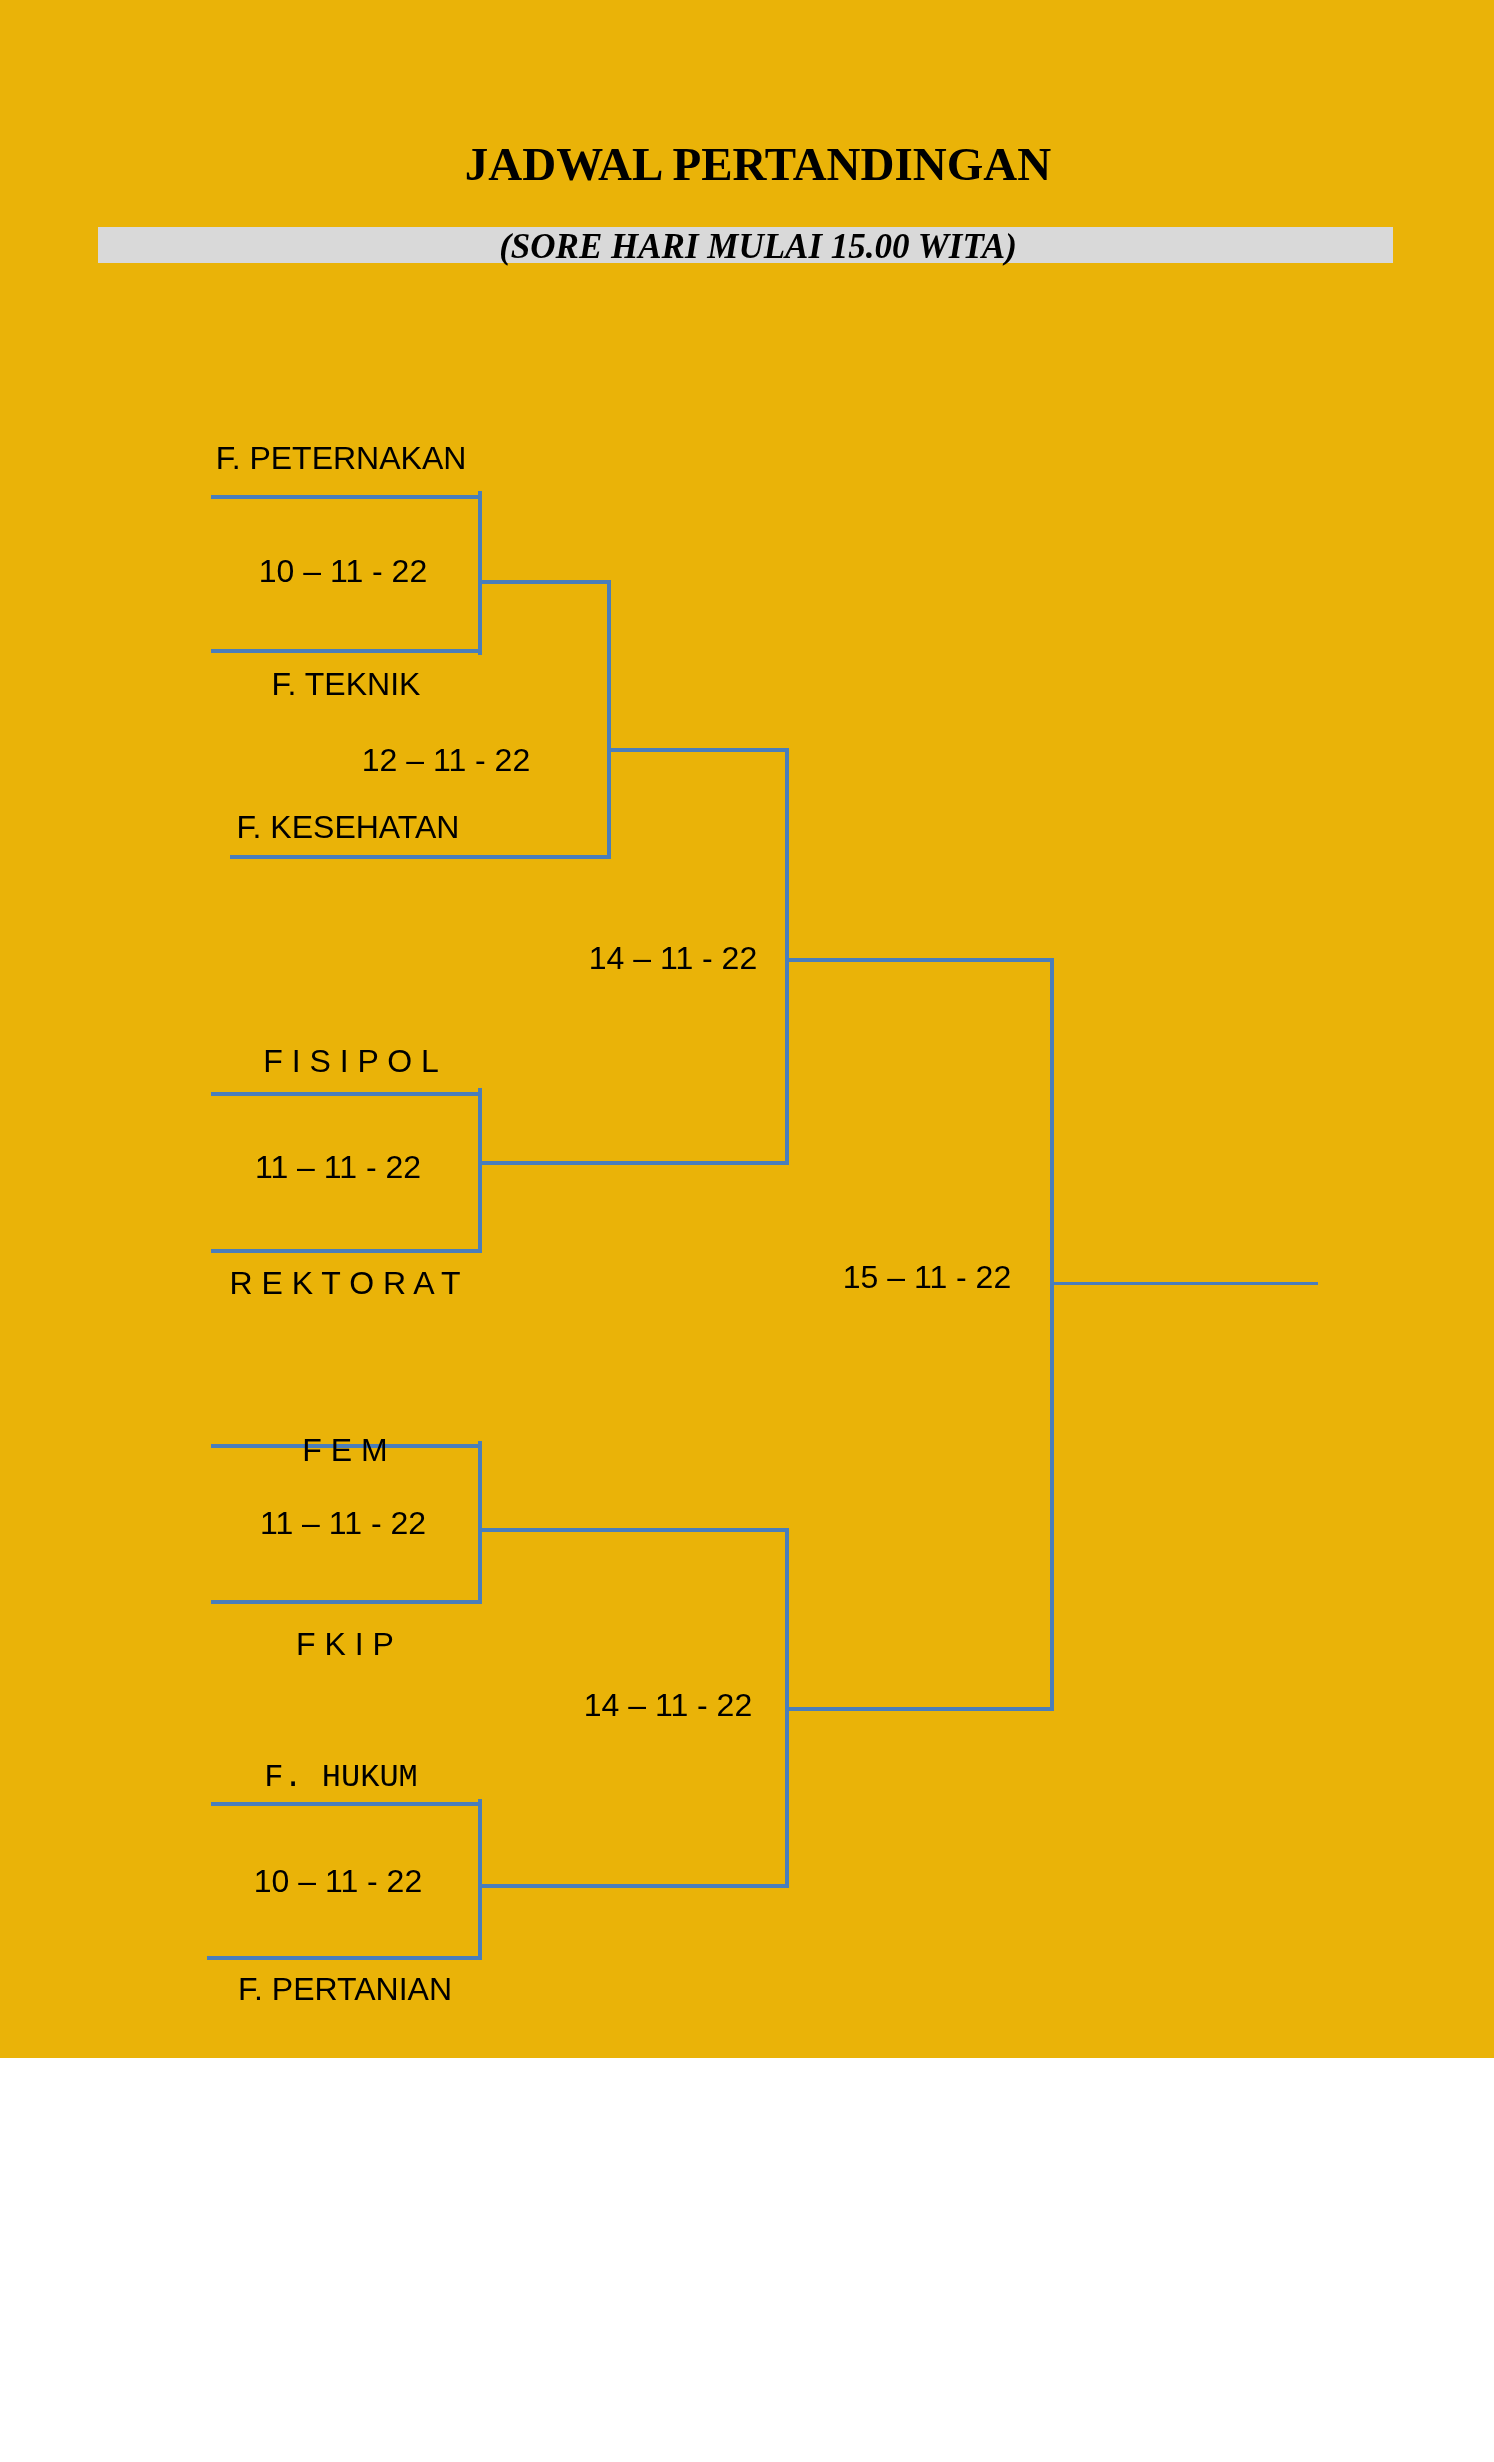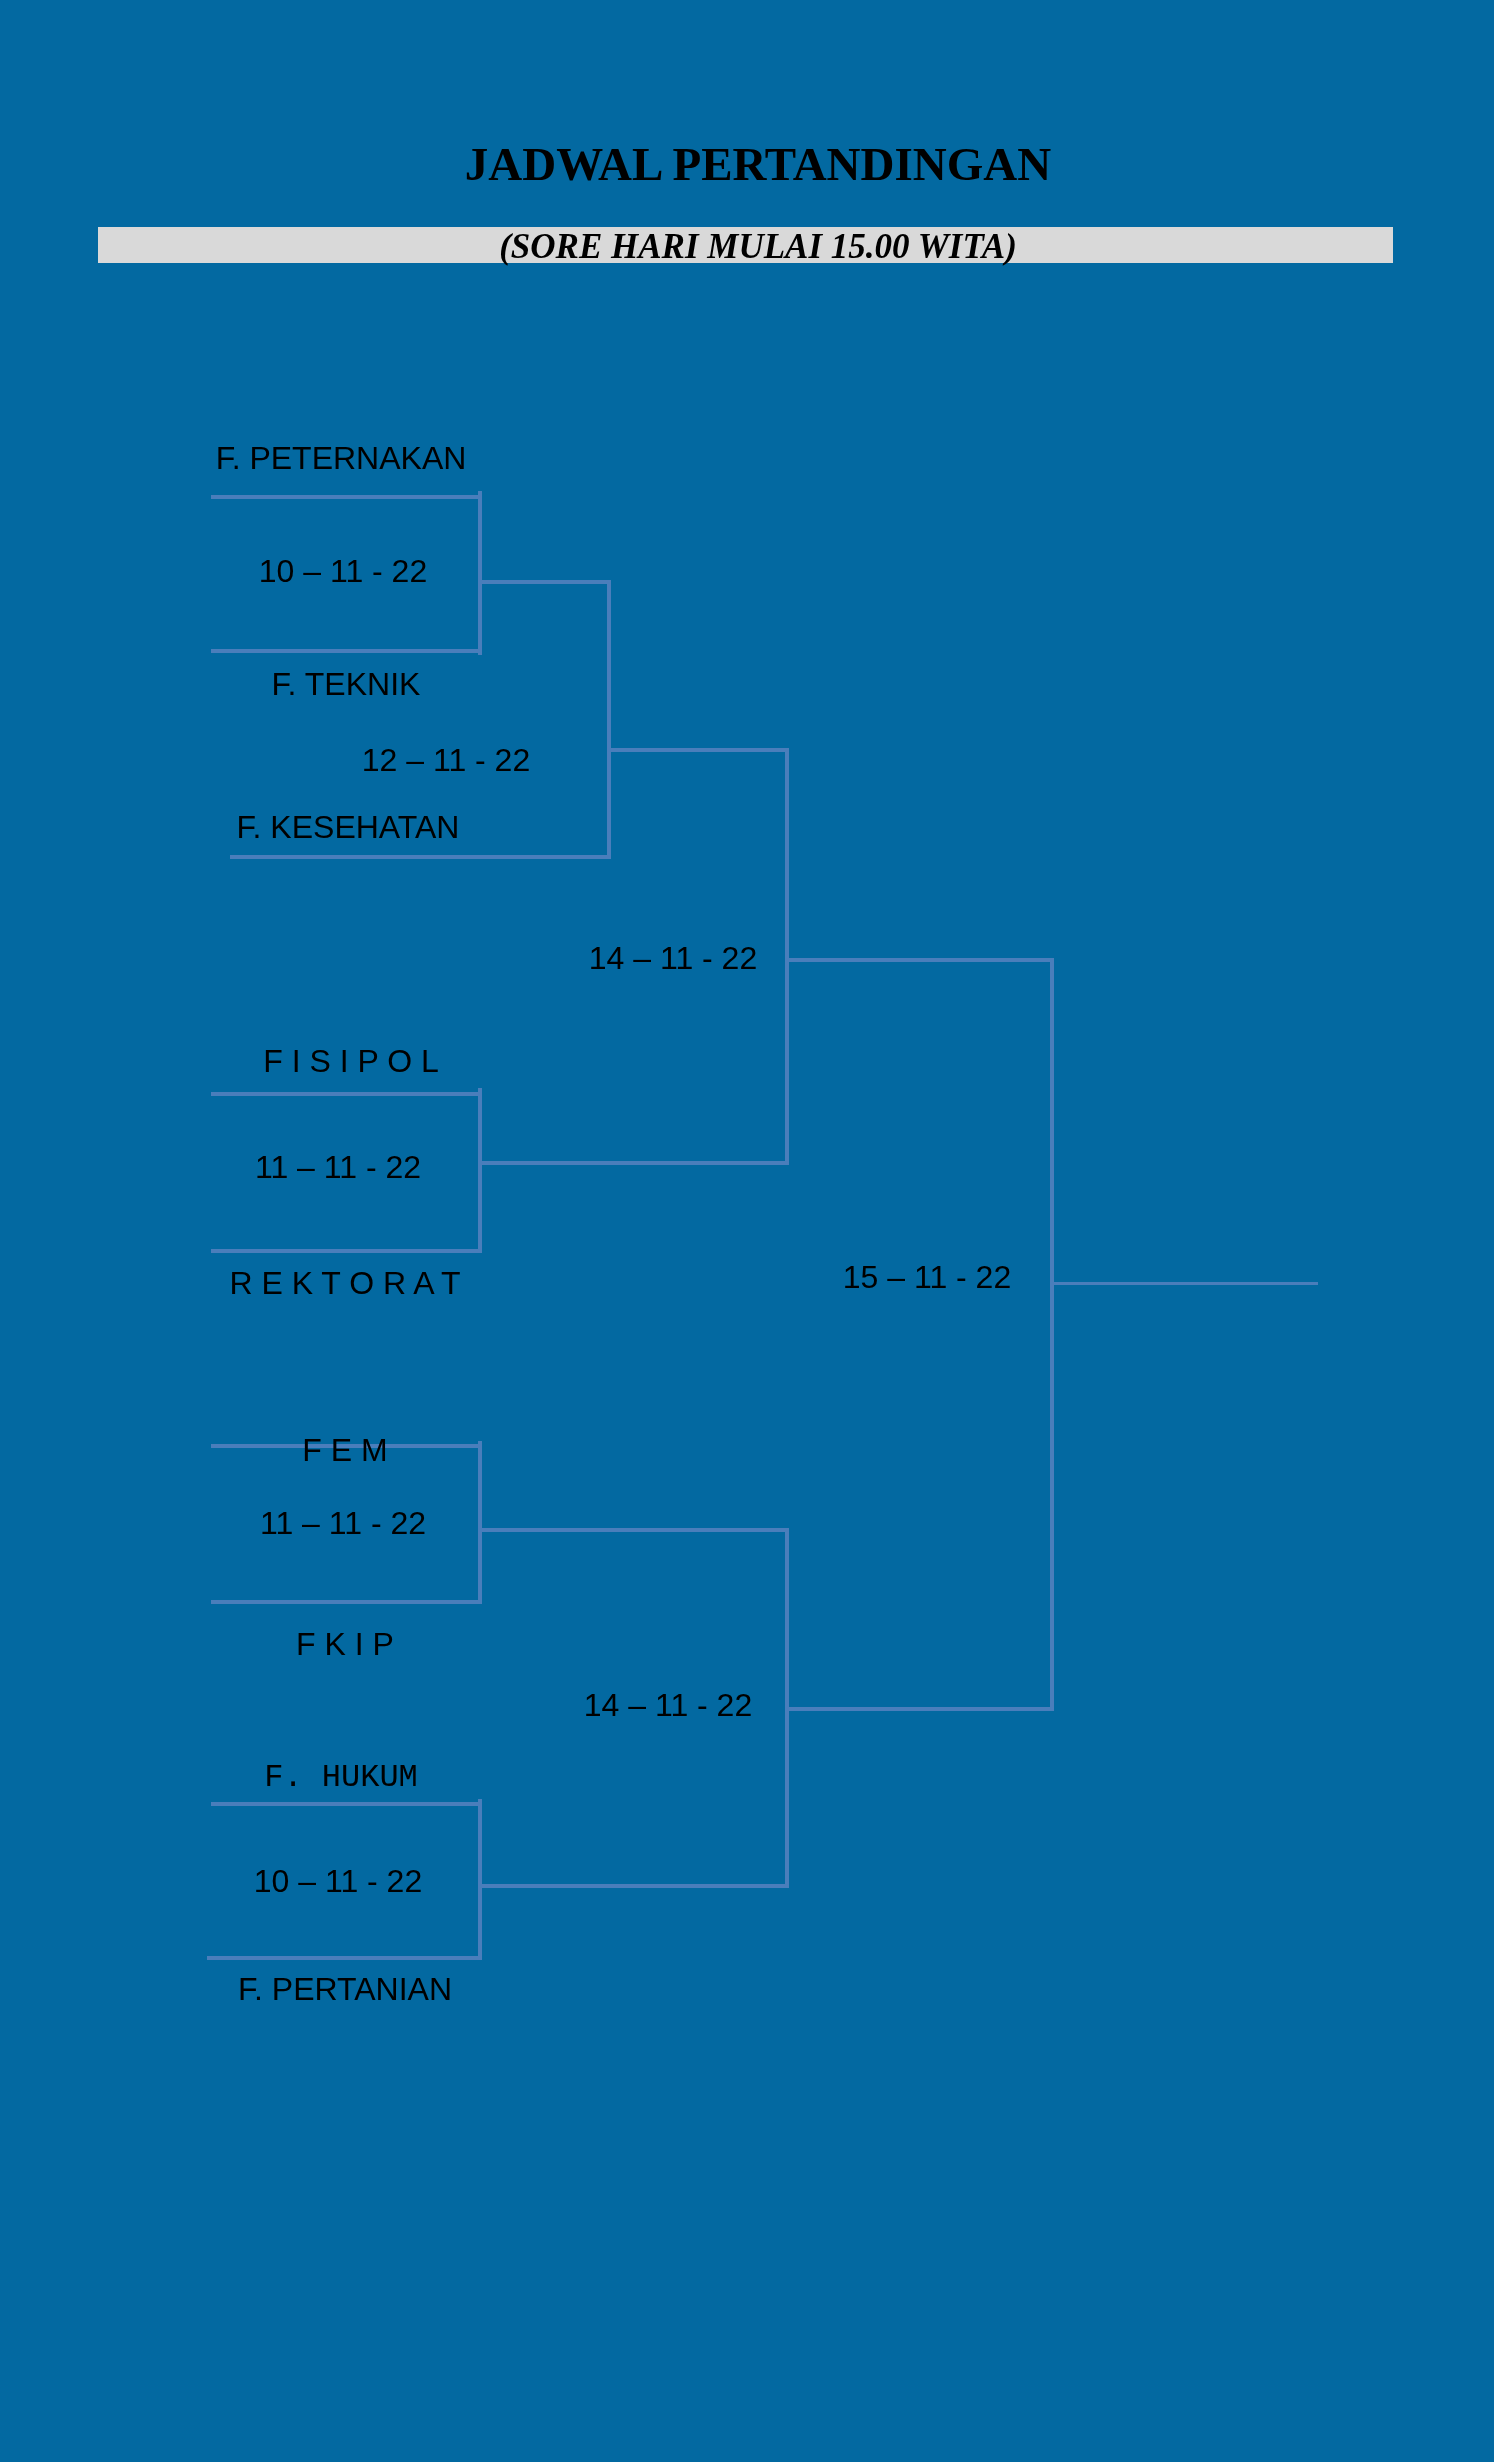--- a/index.html
+++ b/index.html
@@ -1,18 +1,18 @@
 <!DOCTYPE html>
 <html style="--line-color: #4a7ebb; --band-color: #d9d9d9; --text-color: #000000;font-size:14px"><head>
 <meta charset="utf-8">
 <style>
   html,body { margin:0; padding:0; background:#ffffff; }
   .page {
-    position:relative; width:1494px; height:2462px;
-    background:#0369a1; overflow:hidden;
+    position:relative; width:1494px; height:2058px;
+    background:#eab308; overflow:hidden;
     font-family:"Liberation Sans", sans-serif;
   }
   
   .tline {
     position:absolute; left:758px; transform:translate(-50%,-50%);
     font-family:"Liberation Serif", serif; font-weight:bold;
     color:var(--text-color,#000); white-space:nowrap; text-align:center;
   }
   .t-main  { font-size:47px; }
   .t-note  { font-size:35px; font-style:italic; }

